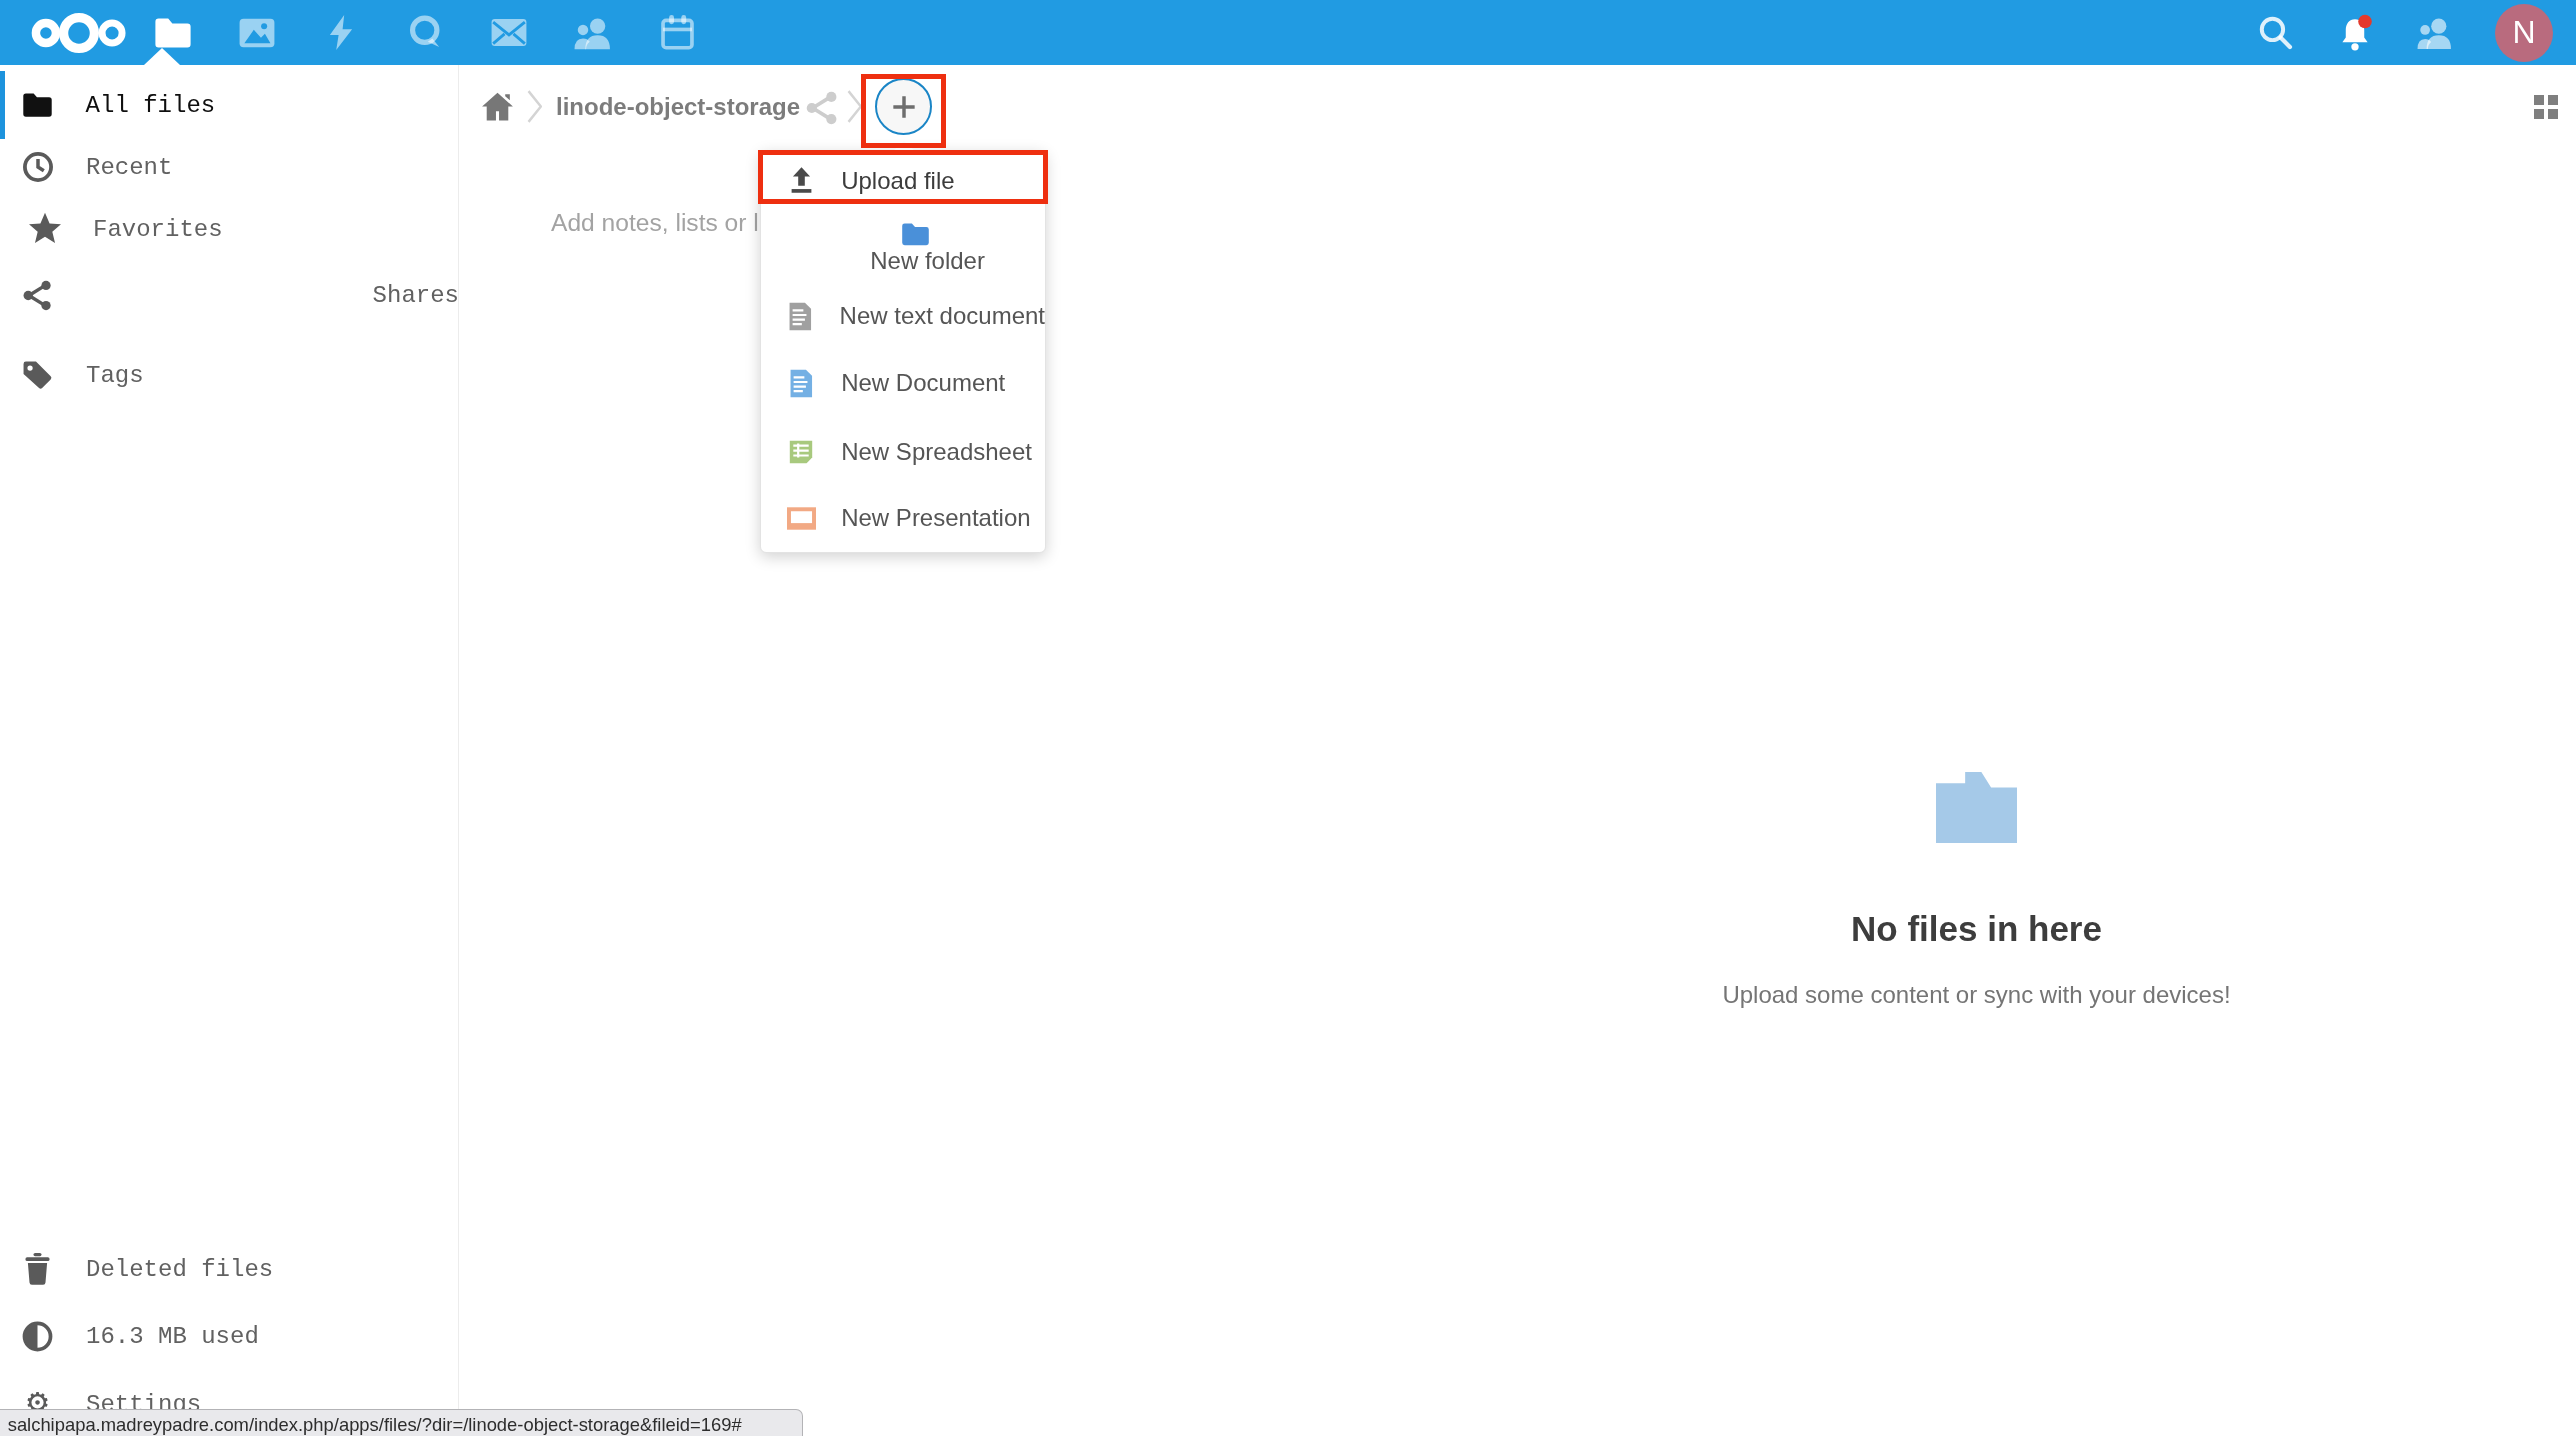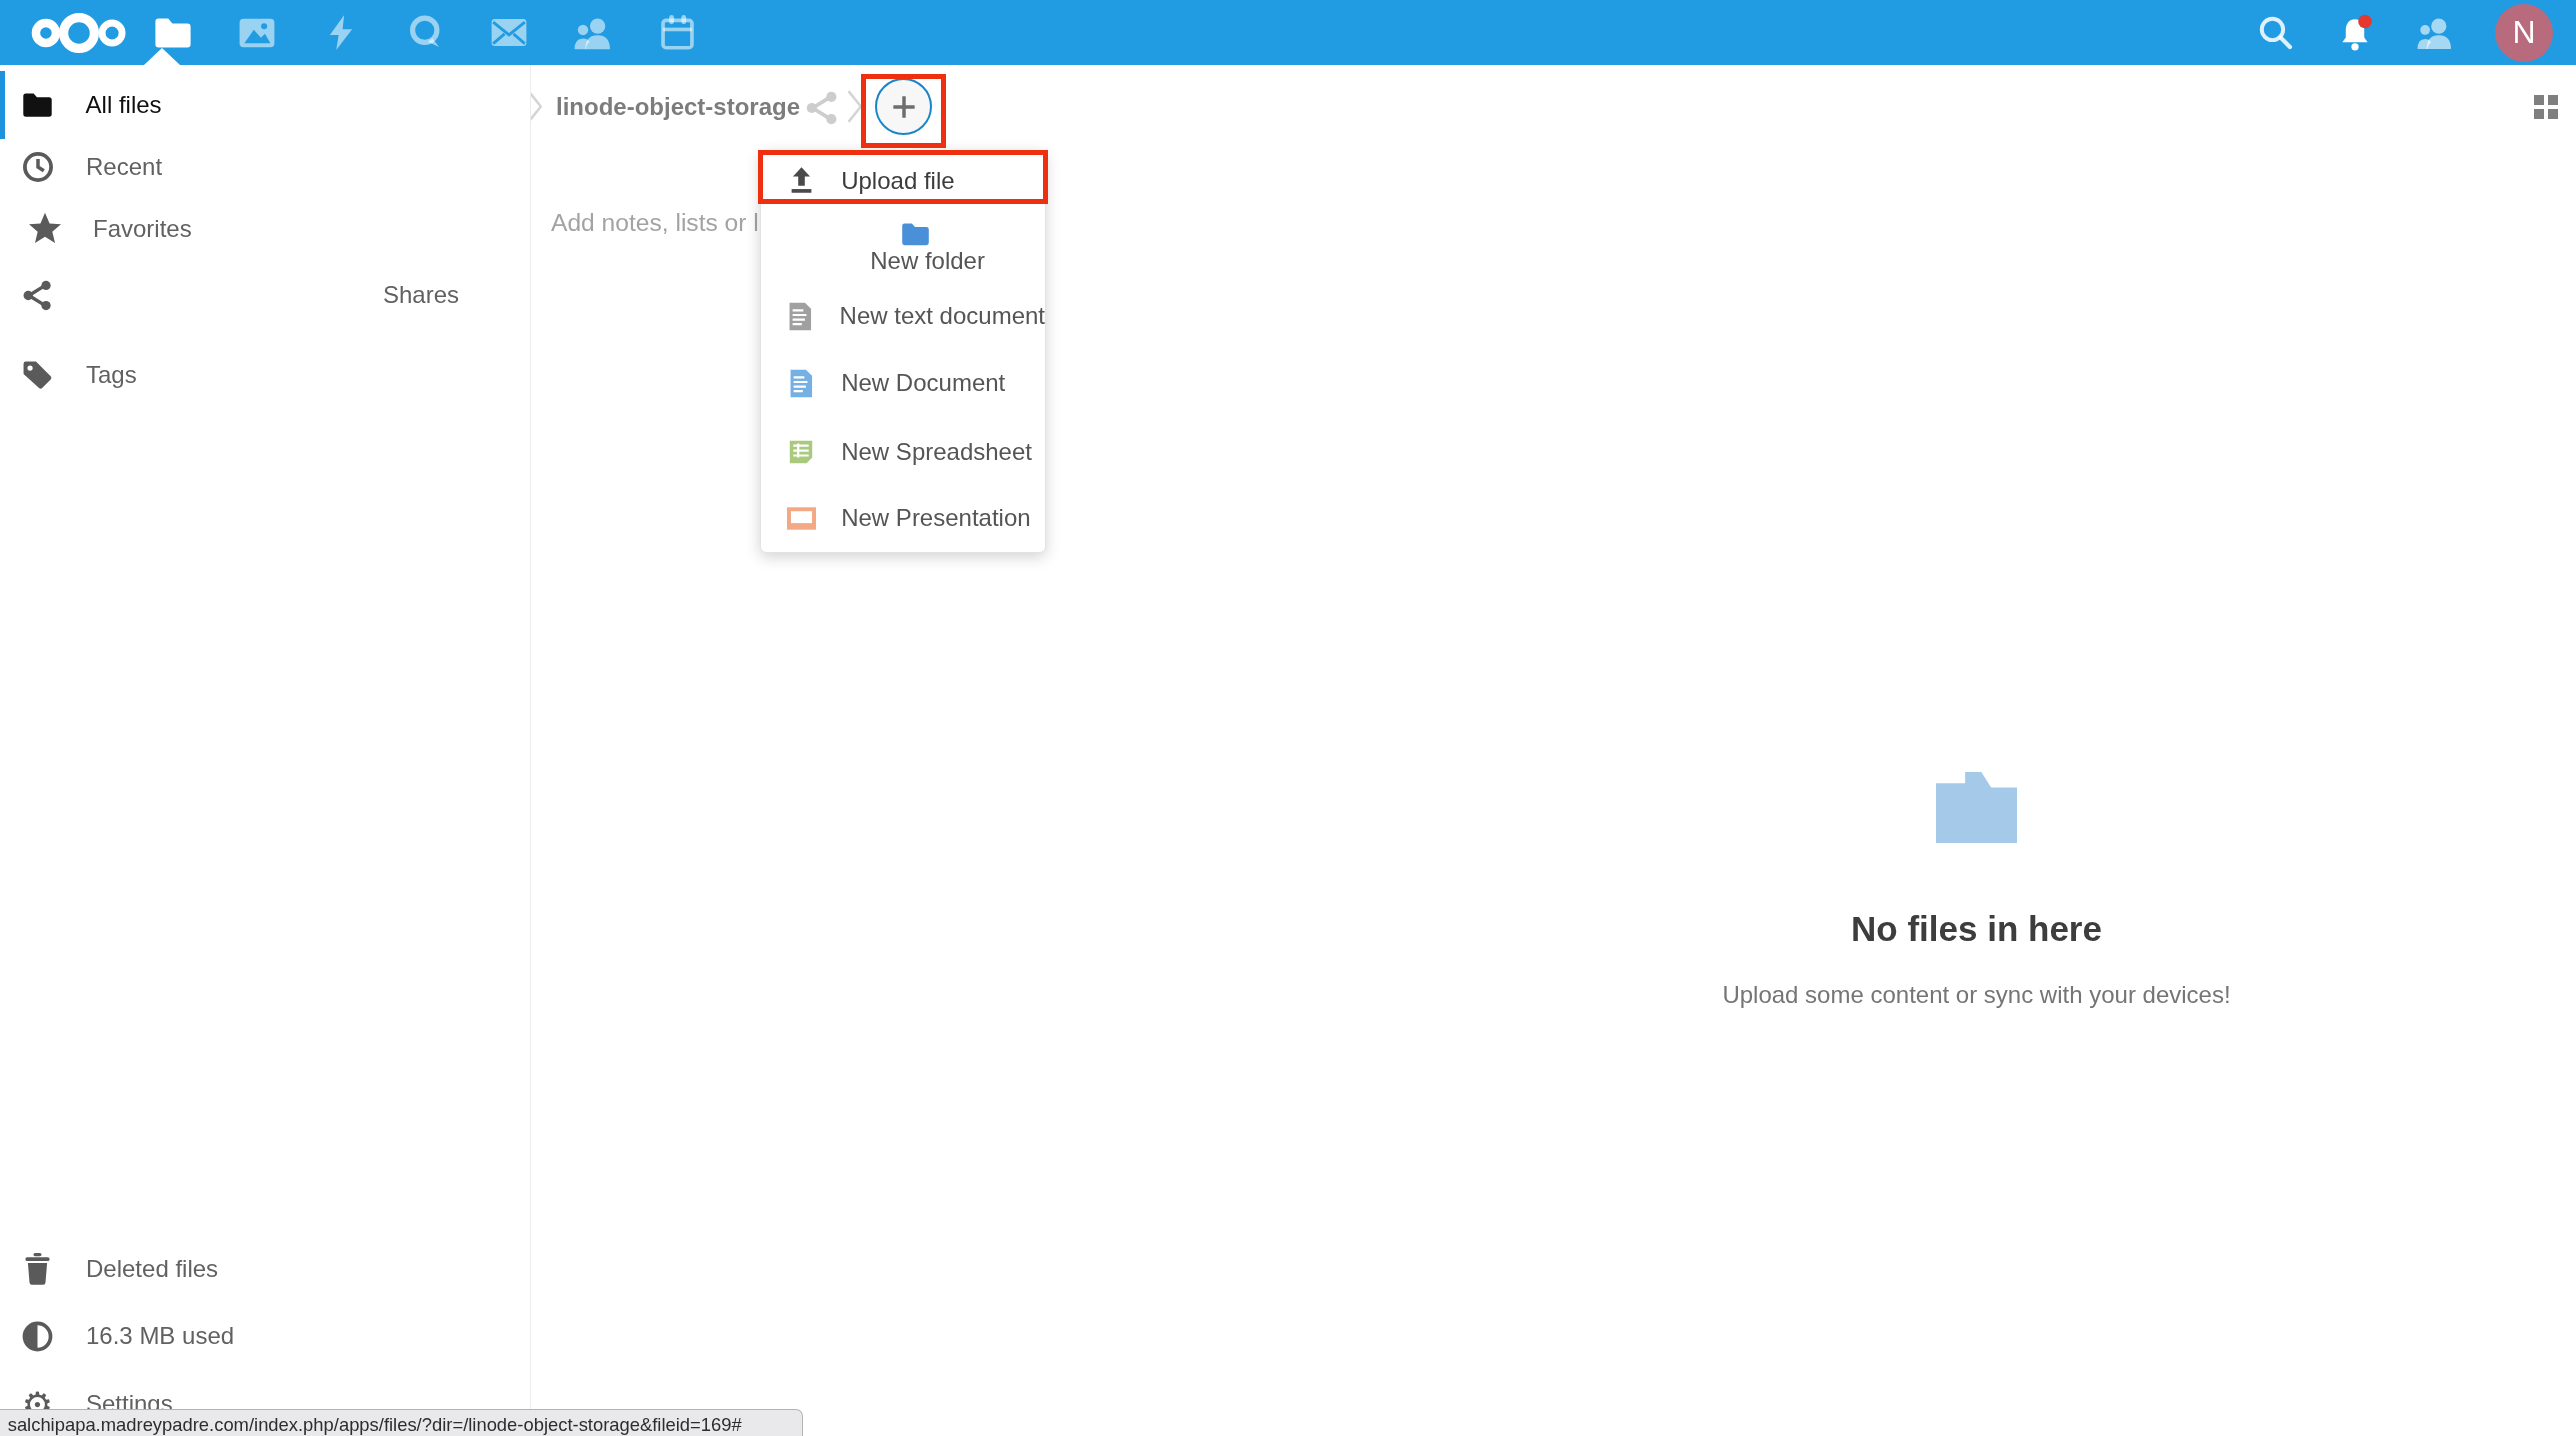--- a/index.html
+++ b/index.html
@@ -19,22 +19,22 @@
                   border-bottom:17px solid #ffffff; }
   .topbar-right { position:absolute; right:0; top:0; height:65px; display:flex;
                   align-items:center; gap:40px; padding-right:23px; }
   .tr-btn { width:40px; height:40px; display:flex; align-items:center; justify-content:center;
             cursor:pointer; position:relative; }
   .avatar { width:58px; height:58px; border-radius:50%; background:#b96b7e; color:#fff;
             display:flex; align-items:center; justify-content:center; font-size:32px;
             cursor:pointer; }
 
   
-  .sidebar { position:absolute; left:0; top:65px; width:531px; height:1371px;
-             background:#fff; border-right:0.8px solid #ececec; z-index:10; }
+  .sidebar { position:absolute; left:0; top:65px; width:459px; height:1371px;
+             background:#fff; border-right:0.8px solid #ececec; z-index:10;font-family:Liberation Mono, monospace; }
   .nav-item { position:absolute; left:0; width:459px; height:68px; display:flex;
               align-items:center; padding-left:20px; cursor:pointer; }
   .nav-item .ic { width:35px; height:35px; display:flex; align-items:center; justify-content:center; }
   .nav-item .lbl { margin-left:31px; font-size:24px; color:#616161; white-space:nowrap; }
   .nav-item.active { border-left:5.4px solid #1d93dd; padding-left:14.6px; }
   .nav-item.active .lbl { color:#0f0f0f; }
   .gear-glyph { font-size:35px; color:#5a5a5a; line-height:35px; }
 
   
   .statusbar { position:absolute; left:0; top:1409px; width:803px; height:31px;

